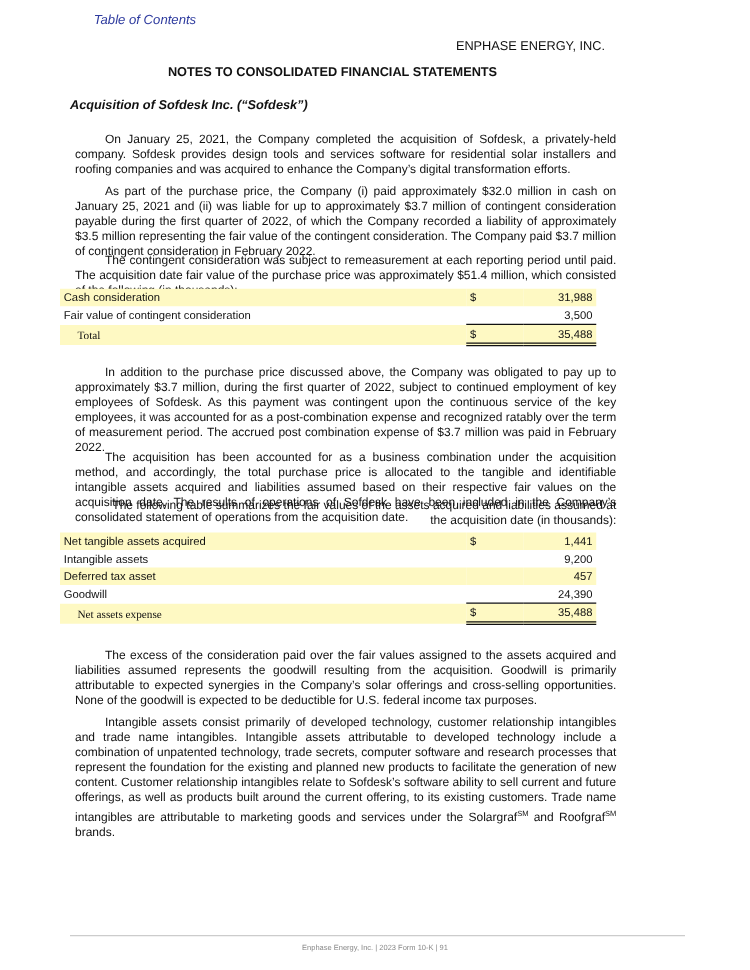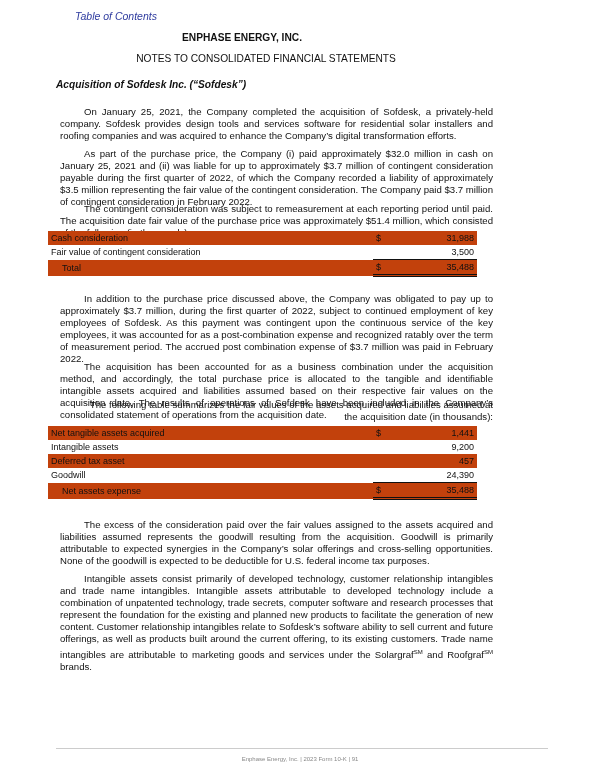--- a/index.html
+++ b/index.html
@@ -1,32 +1,32 @@
 <!DOCTYPE html>
 <html><head>
 <meta charset="utf-8">
 <style>
   html, body { margin: 0; padding: 0; background: #ffffff; }
   body { width: 600px; height: 776px; position: relative; overflow: hidden;
          font-family: "Liberation Sans", sans-serif; color: #111111; }
   .toc { position: absolute; left: 75px; top: 10px; font-size: 10.5px; font-style: italic;
          color: #2d3a9e; text-decoration: none; cursor: pointer; }
-  .h1 { position: absolute; left: 0; width: 484px; top: 32px; text-align: center;
+  .h1 { position: absolute; left: 0; width: 484px; top: 32px; text-align: right;
+        font-weight: normal; font-size: 10.2px; }
+  .h2 { position: absolute; left: 0; width: 532px; top: 53px; text-align: center;
         font-weight: bold; font-size: 10.2px; }
-  .h2 { position: absolute; left: 0; width: 532px; top: 53px; text-align: center;
-        font-weight: normal; font-size: 10.2px; }
   .section-title { position: absolute; left: 56px; top: 79px; font-weight: bold; font-style: italic;
                    font-size: 10.2px; }
   .para { position: absolute; left: 48px; width: 433px; font-size: 9.6px; line-height: 12.1px;
           text-align: justify; text-indent: 24px; margin: 12px; }
   .tbl { position: absolute; left: 48px; width: 433px; border-collapse: collapse; font-size: 9px; }
   .tbl td { height: 14px; padding: 0 3px; line-height: 14px; }
-  .tbl tr.shade td { background: #c2410c; }
+  .tbl tr.shade td { background: #fef9c3; }
   .tbl td.lbl { padding-left: 3px; }
-  .tbl td.lbl.indent { padding-left: 14px; }
+  .tbl td.lbl.indent { padding-left: 14px; font-family: Liberation Serif, serif; }
   .tbl td.cur { width: 40px; text-align: left; }
   .tbl td.amt { width: 52px; text-align: right; }
   .tbl td.gap { width: 4px; padding: 0; background: transparent !important; }
   .tbl tr.total td.cur, .tbl tr.total td.amt { border-top: 1px solid #111; border-bottom: 3px double #111; }
   sup { font-size: 6px; }
   .footer-rule { position: absolute; left: 56px; width: 492px; top: 748px; height: 1px; background: #cccccc; }
   .footer { position: absolute; left: 0; width: 600px; top: 756px; text-align: center; font-size: 6px; color: #888888; }
 </style>
 </head>
 <body>

